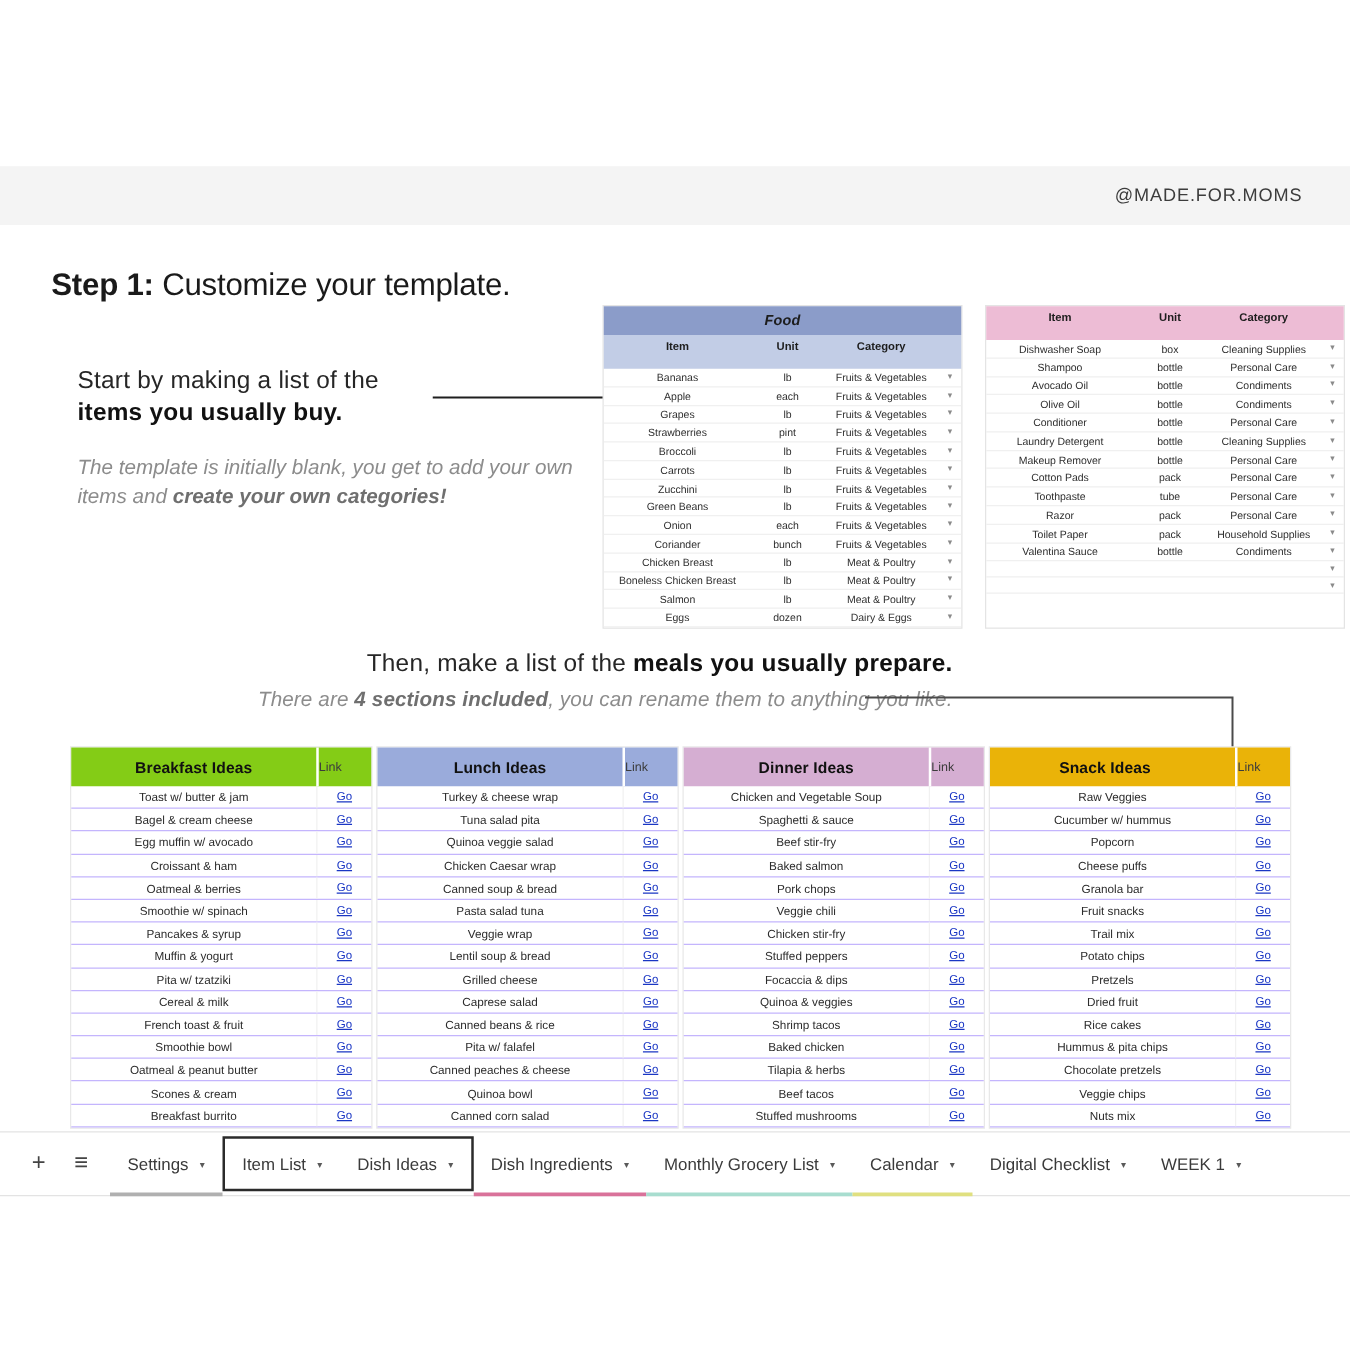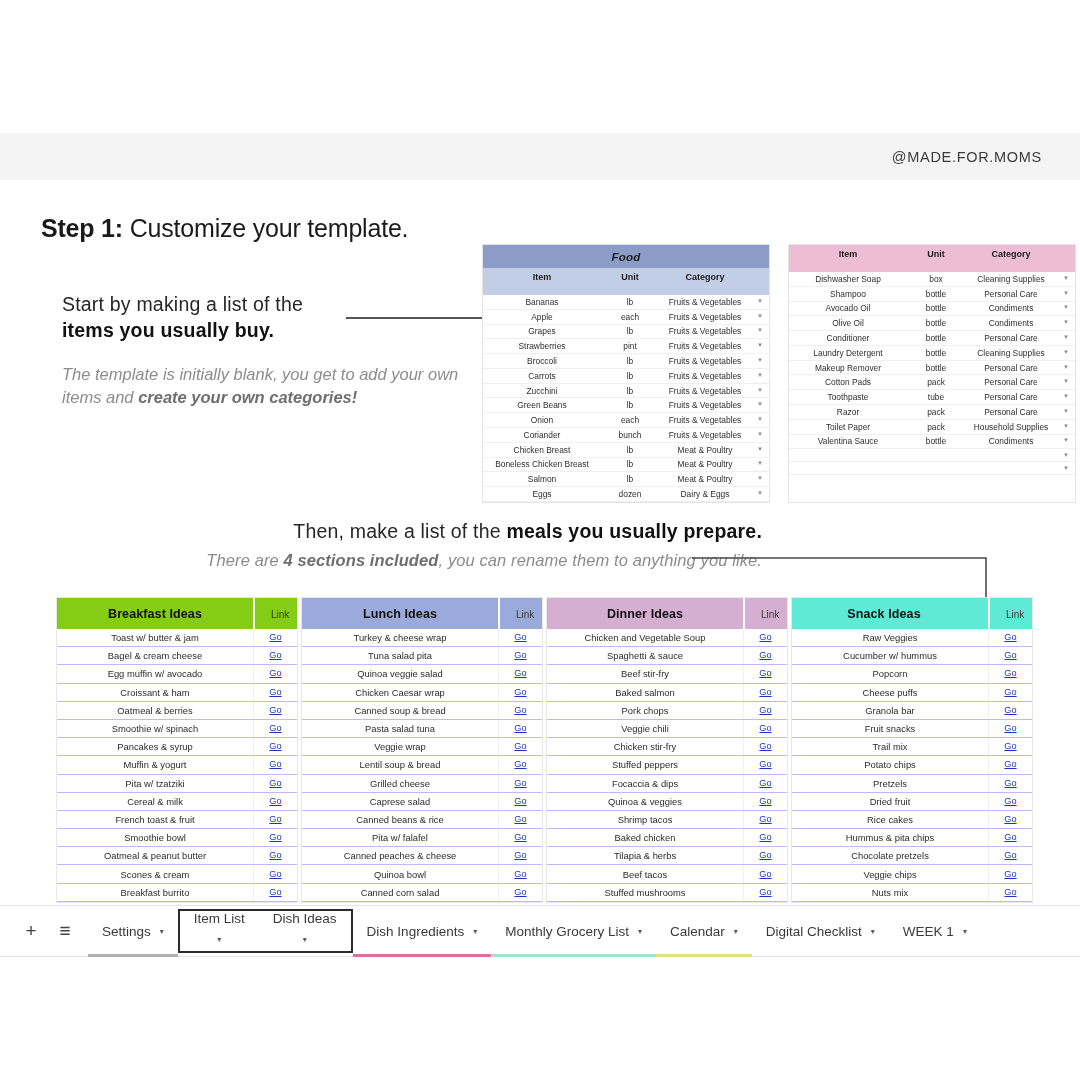--- a/index.html
+++ b/index.html
@@ -183,21 +183,21 @@
     font-size: 12.5px;
     font-weight: 700;
     color: #111;
     padding: 9px 0 8px;
     letter-spacing: 0.1px;
   }
   .meal-head .link {
     width: 44px;
     font-size: 10px;
     color: #3c3c3c;
-    padding: 11px 16px 8px;
+    padding: 11px 0 8px;
     border-left: 2px solid #ffffff;
   }
   .mrow {
     display: flex;
     border-bottom: 1px solid #c4b5fd;
   }
   .mrow .t {
     flex: 1;
     text-align: center;
     font-size: 9.4px;
@@ -209,21 +209,21 @@
     text-align: center;
     font-size: 9.2px;
     color: #1a36c4;
     text-decoration: underline;
     padding: 3.1px 0;
     border-left: 1px solid #f1f1f1;
   }
   .meal-0 .meal-head { background: #84cc16; }
   .meal-1 .meal-head { background: #9aabdb; }
   .meal-2 .meal-head { background: #d5aed2; }
-  .meal-3 .meal-head { background: #5eead4; gap: 12px; }
+  .meal-3 .meal-head { background: #eab308; gap: 12px; }
 
   
   .tabbar {
     position: absolute;
     left: 0;
     top: 905px;
     width: 1080px;
     height: 52px;
     background: #ffffff;
     border-top: 1px solid #e3e3e3;
@@ -258,21 +258,21 @@
     left: 0; right: 0; bottom: 0;
     height: 3px;
   }
   .tabgroup {
     display: flex;
     align-items: stretch;
     border: 2px solid #2b2b2b;
     height: 44px;
     align-self: center;
   }
-  .tabgroup .tab { height: 40px; flex-direction: column; }
+  .tabgroup .tab { height: 40px; }
 </style>
 </head>
 <body>
 
 <div class="top-blank"></div>
 
 <div class="banner">
   <span class="handle">@MADE.FOR.MOMS</span>
 </div>
 

